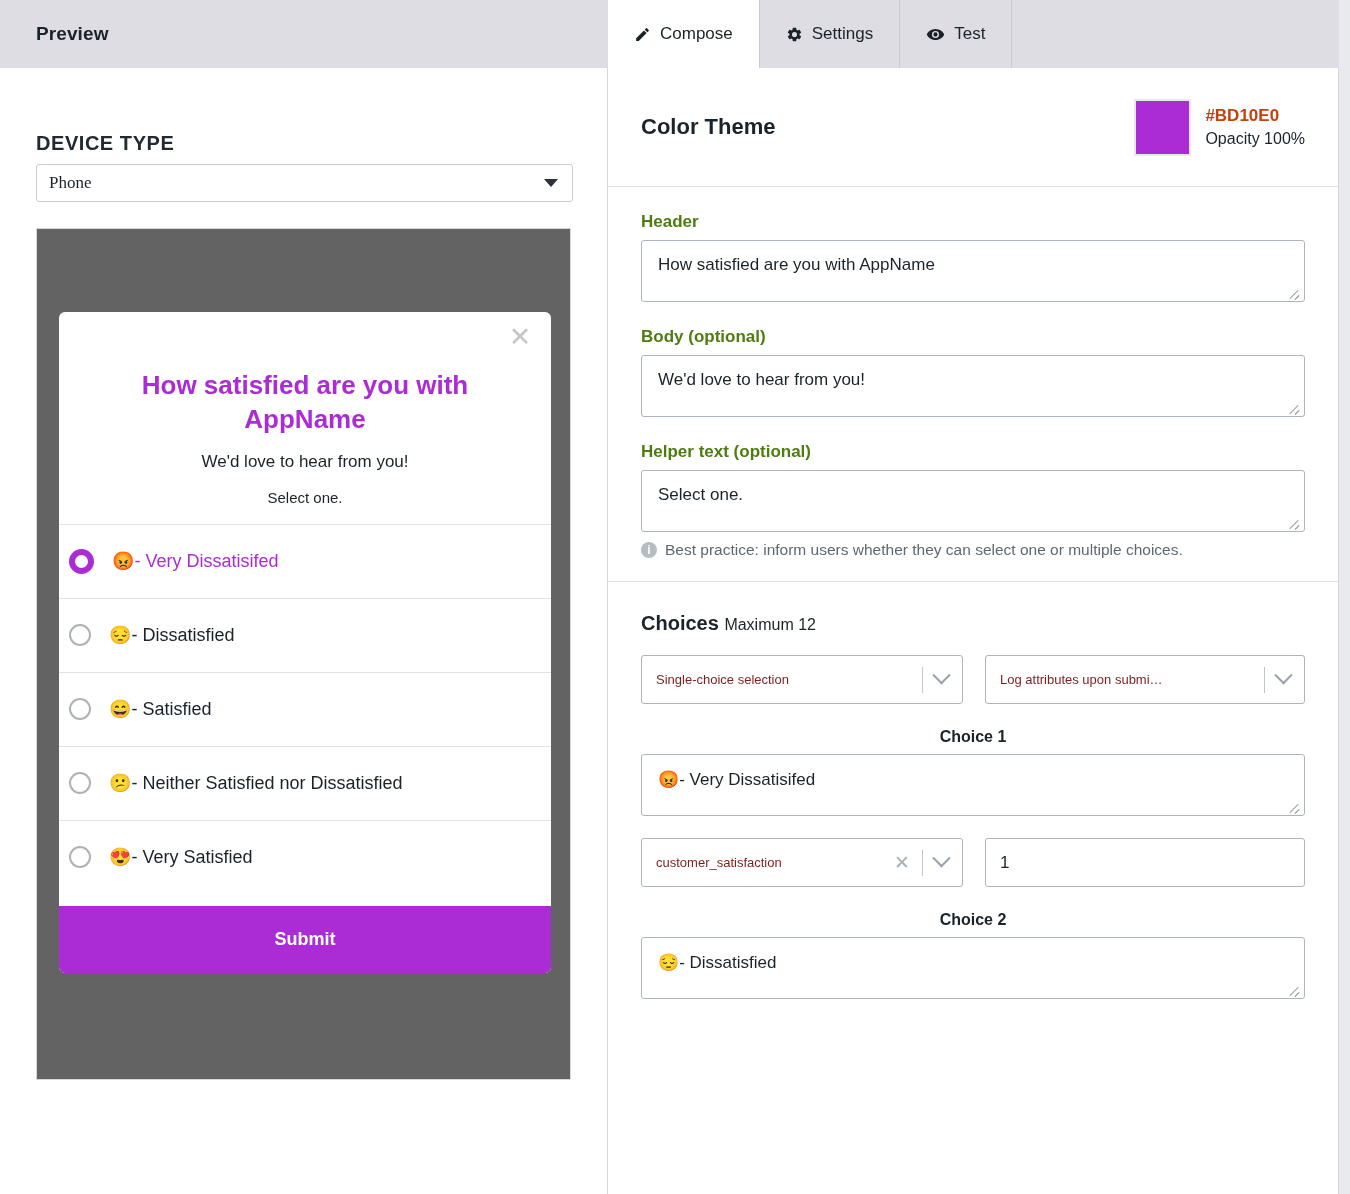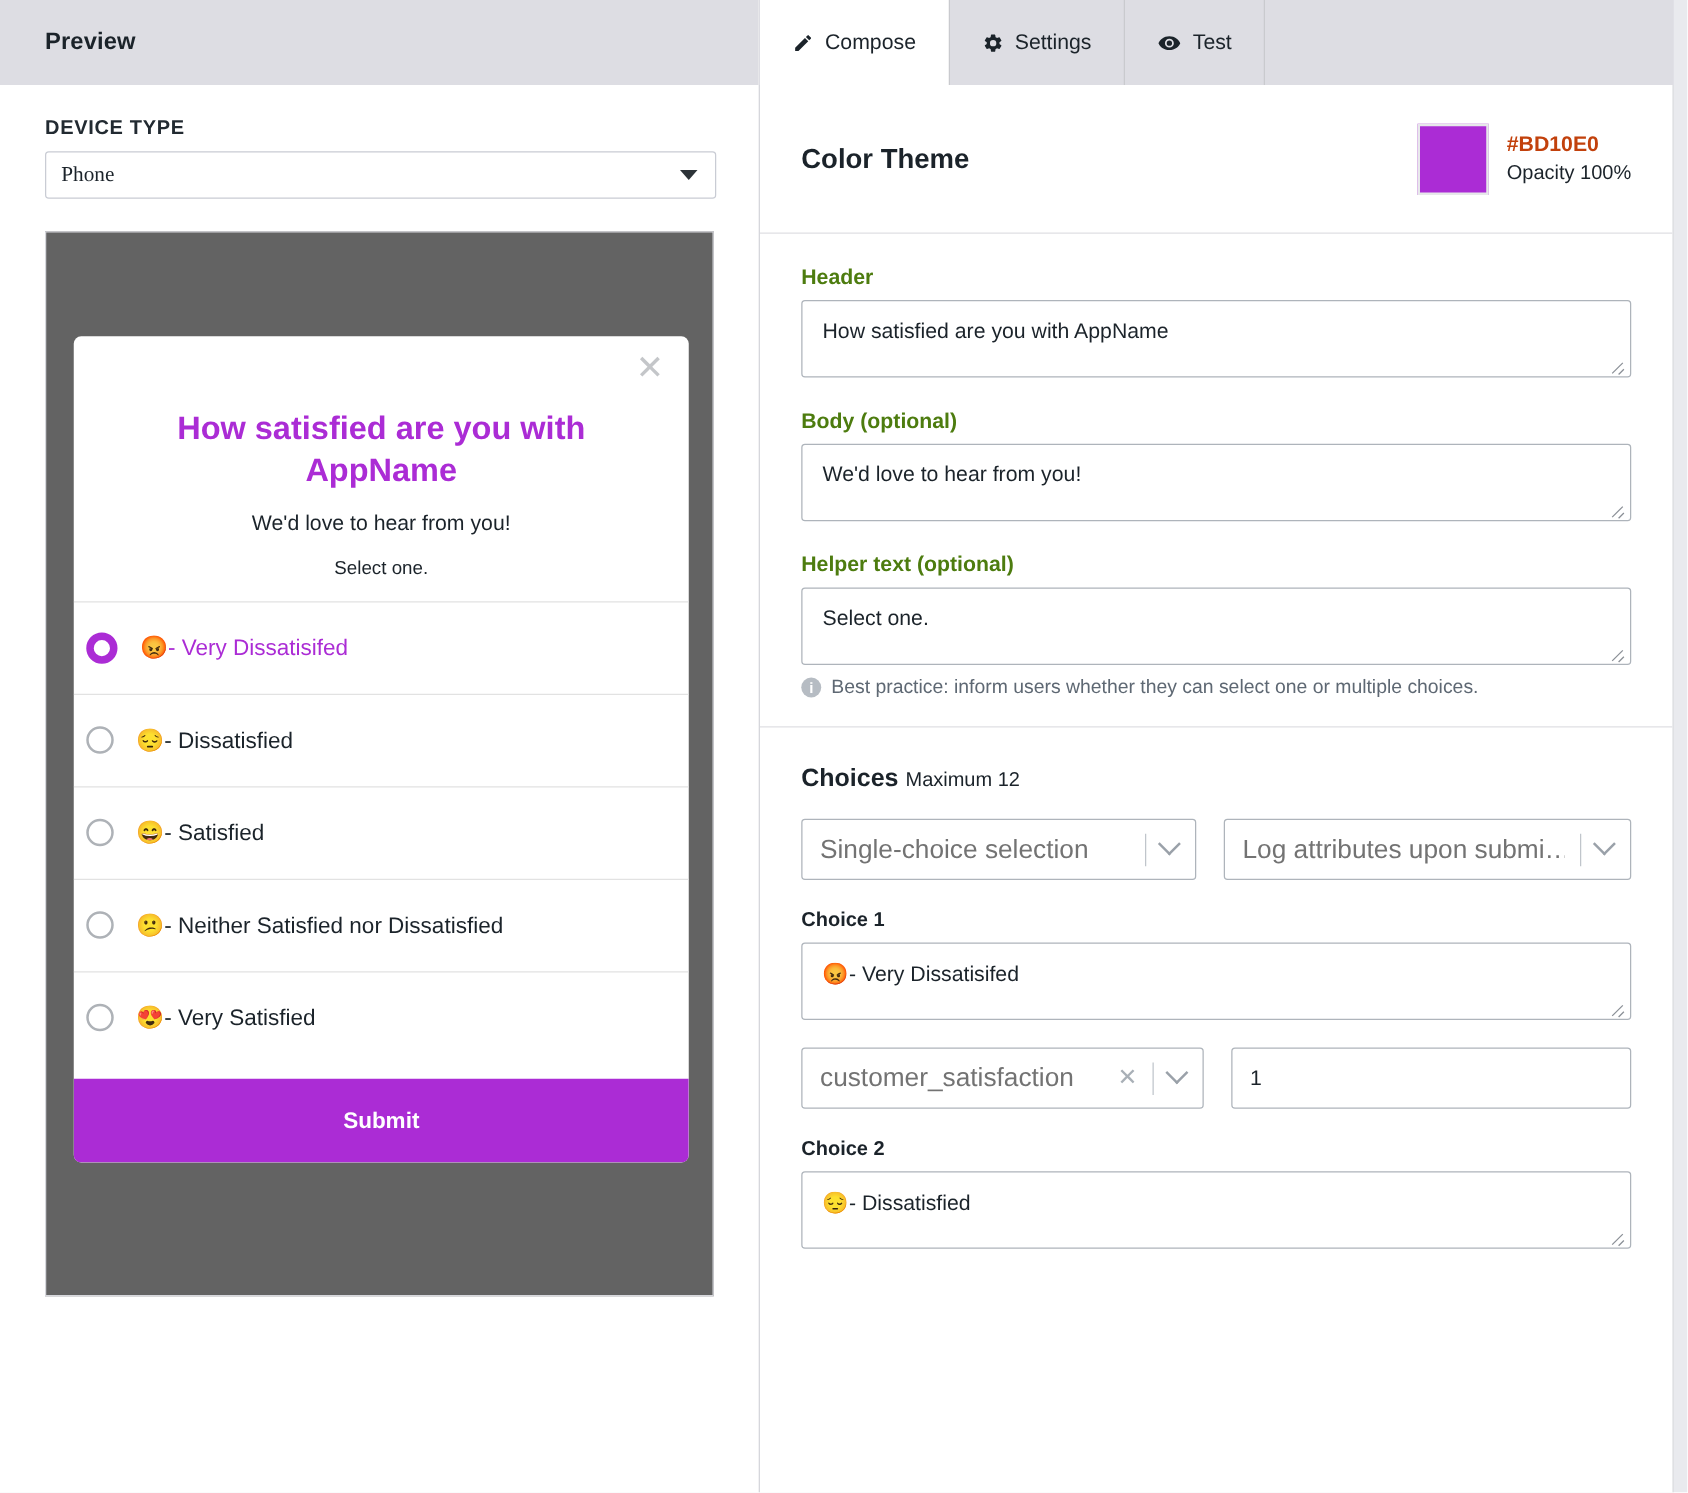--- a/index.html
+++ b/index.html
@@ -35,25 +35,26 @@
     padding-left: 36px;
   }
   .preview-header-title {
     font-size: 19px;
     font-weight: bold;
     letter-spacing: 0.1px;
     color: #1b232a;
   }
   .left-body { padding: 26px 36px 0 36px; }
   .device-label {
-    font-size: 16px;
+    font-size: 20px;
     font-weight: bold;
     letter-spacing: 0.55px;
     color: #222a31;
     margin-bottom: 9px;
+    margin-top: 38px;
   }
   .device-select {
     position: relative;
     width: 537px;
     height: 38px;
     border: 1px solid #c9ccd4;
     border-radius: 3px;
     background: #fff;
     display: flex;
     align-items: center;
@@ -315,22 +316,22 @@
     border-radius: 3px;
     background: #fff;
     display: flex;
     align-items: center;
     padding: 0 14px;
     cursor: pointer;
   }
   .select-box.w1 { width: 328px; }
   .select-box.w2 { width: 326px; }
   .select-value {
-    font-size: 21px;
-    color: #737373;
+    font-size: 13px;
+    color: #7f1d1d;
     white-space: nowrap;
     overflow: hidden;
     flex: 1 1 auto;
   }
   .sep { width: 1px; height: 26px; background: #c0c5cb; margin: 0 12px; flex: 0 0 auto; }
   .chev {
     width: 13px; height: 13px;
     border-right: 2px solid #9aa1a9;
     border-bottom: 2px solid #9aa1a9;
     transform: rotate(45deg) translate(-3px,-3px);
@@ -353,20 +354,21 @@
     align-items: center;
     padding: 0 14px;
     font-size: 17px;
     color: #1b232a;
   }
   .choice-label {
     font-size: 16px;
     font-weight: bold;
     color: #1b232a;
     margin: 24px 0 8px 0;
+    text-align: center;
   }
 </style>
 </head>
 <body>
 
 <div class="app">
 
   <div class="left-panel">
     <div class="preview-header">
       <div class="preview-header-title">Preview</div>

